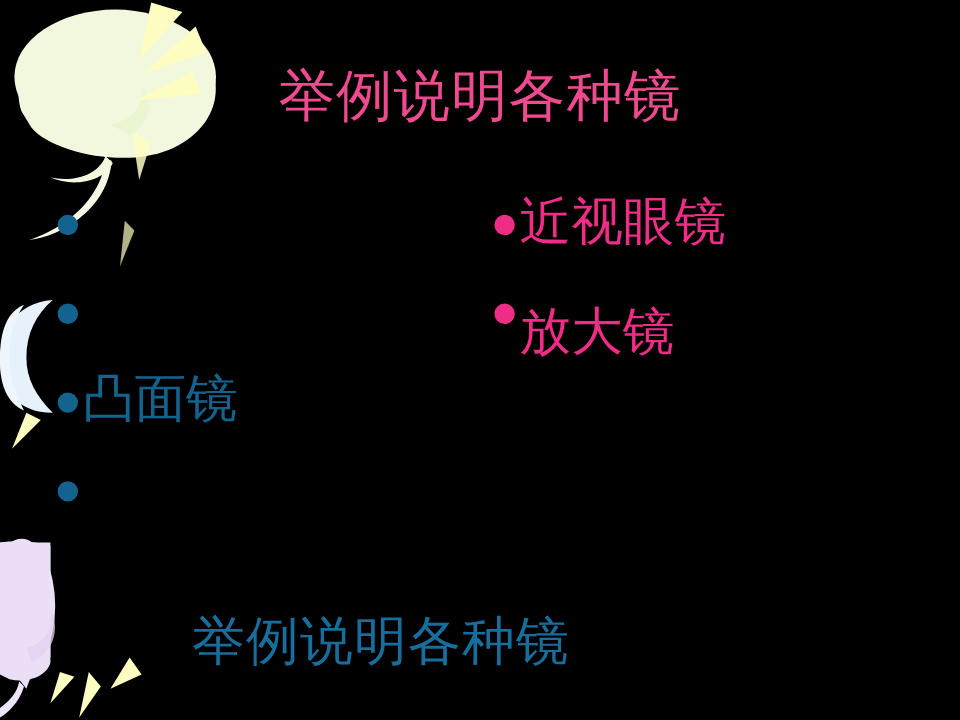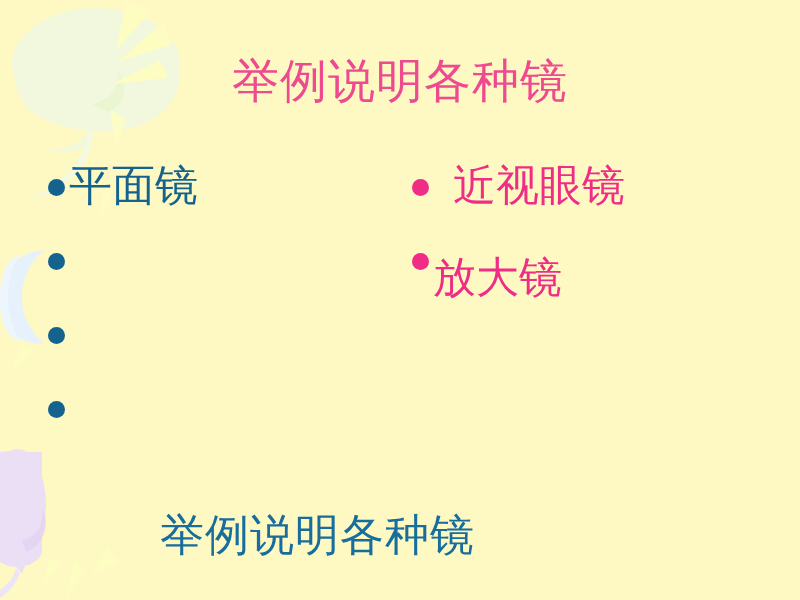--- a/index.html
+++ b/index.html
@@ -78,21 +78,21 @@
     width: 540px;
     font-size: 44px;
     line-height: 58px;
     letter-spacing: 1px;
     white-space: pre-line;
   }
 </style>
 </head>
 <body>
 
-<div id="slide" style="background: #fef9c3;">
+<div id="slide" style="background: #000000;">
 
   <svg class="deco-layer" viewBox="0 0 800 600" width="800" height="600" xmlns="http://www.w3.org/2000/svg">
 
     <g>
       <path d="M18 93 C8 60 28 22 70 14 C118 5 168 22 178 60 C188 98 156 125 122 130
                C88 136 40 124 26 106 Z" fill="#f1f8dd"></path>
       <ellipse cx="96" cy="64" rx="84" ry="56" fill="#f1f8dd"></ellipse>
       <path d="M92 104 C110 100 120 88 118 72 C128 84 126 104 108 112 Z" fill="#e9f4cf" opacity="0.8"></path>
 
       <path d="M78 116 L97 112 L88 132 Z" fill="#f1f8dd"></path>
@@ -147,41 +147,41 @@
       <path d="M104 184 L112 192 L100 222 Z"></path>
     </g>
   </svg>
 
   <div id="title" style="color: rgb(238, 74, 144);">举例说明各种镜</div>
 
   <div class="column" id="col-left">
 
     <div class="bullet-item">
       <span class="bullet-dot" style="background: rgb(20, 99, 143);"></span>
-      <span class="bullet-text" style="color: rgb(20, 99, 143);">平面镜</span>
     </div>
 
     <div class="bullet-item">
       <span class="bullet-dot" style="background: rgb(20, 99, 143);"></span>
     </div>
 
     <div class="bullet-item">
       <span class="bullet-dot" style="background: rgb(20, 99, 143);"></span>
+      <span class="bullet-text" style="color: rgb(20, 99, 143);">凸面镜</span>
     </div>
 
     <div class="bullet-item">
       <span class="bullet-dot" style="background: rgb(20, 99, 143);"></span>
     </div>
   </div>
 
   <div class="column" id="col-right">
 
     <div class="bullet-item">
       <span class="bullet-dot" style="background: rgb(239, 45, 135);"></span>
-      <span class="bullet-text" style="color: rgb(239, 45, 135); margin-left: 20px;">近视眼镜</span>
+      <span class="bullet-text" style="color: rgb(239, 45, 135);">近视眼镜</span>
     </div>
 
 
     <div class="bullet-item">
       <span class="bullet-dot" style="background: rgb(239, 45, 135);"></span>
       <span class="bullet-text" style="color: rgb(239, 45, 135); margin-top: 35px;">放大镜</span>
     </div>
   </div>
 
   <div id="question" style="color: rgb(23, 109, 156);">

